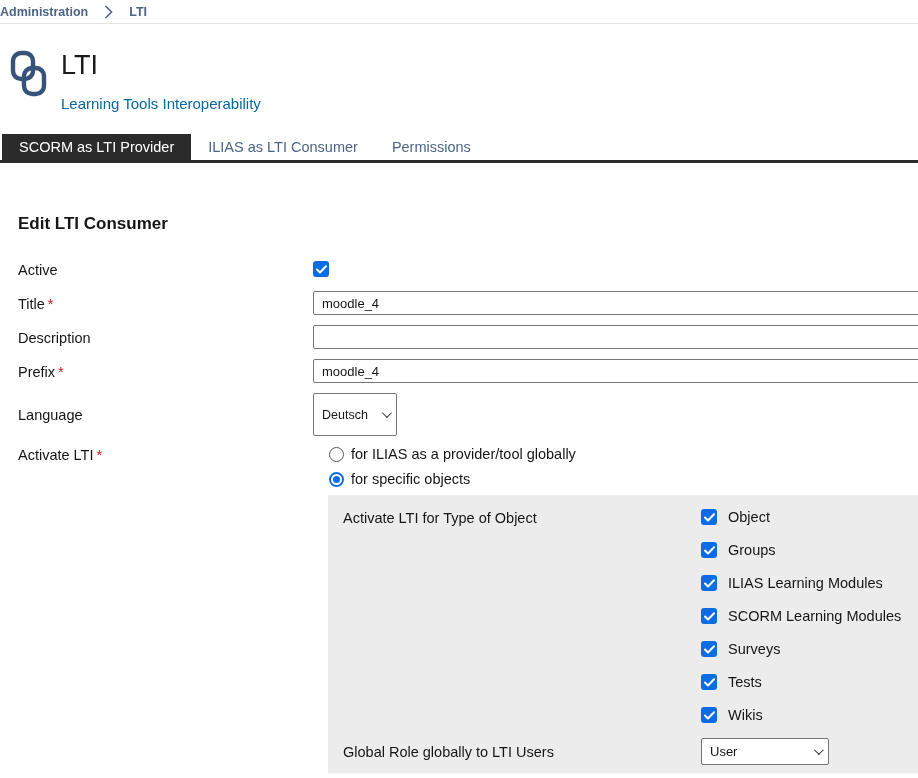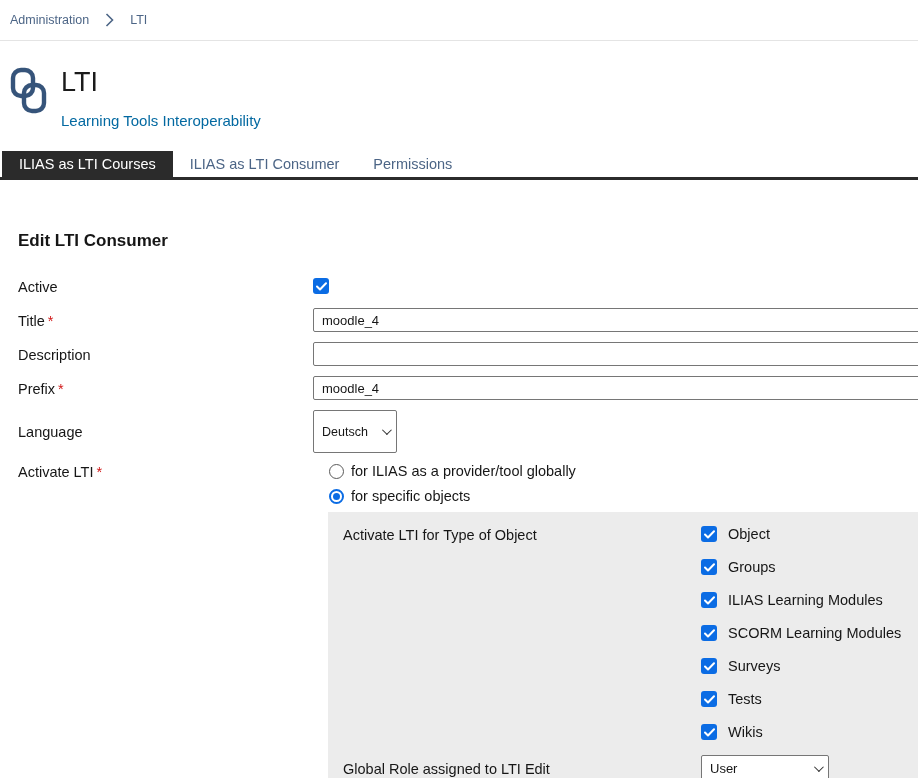--- a/index.html
+++ b/index.html
@@ -13,22 +13,22 @@
     --hairline:#e4e4e4;
   }
   *{box-sizing:border-box;}
   html,body{margin:0;padding:0;}
   body{
     width:918px;height:778px;overflow:hidden;background:#fff;
     font-family:"Liberation Sans",sans-serif;color:var(--text);
   }
   
   .breadcrumb{
-    height:41px;display:flex;align-items:center;padding-left:10px;
-    border-bottom:1px solid var(--hairline);font-size:12.5px;font-weight:400;
+    height:24px;display:flex;align-items:center;
+    border-bottom:1px solid var(--hairline);font-size:12.5px;font-weight:700;
     color:var(--link);
   }
   .crumb{cursor:pointer;}
   .crumb-sep{margin:0 16px;display:flex;align-items:center;}
   
   .header{display:flex;align-items:flex-start;padding:26px 0 0 8px;}
   .header-icon{width:40px;height:47px;flex:0 0 auto;}
   .header-titles{margin-left:13px;}
   .page-title{font-size:27px;font-weight:400;line-height:1.15;margin:0;color:#1b1b1b;}
   .page-subtitle{font-size:15px;margin-top:14px;color:#0369a1;}
@@ -120,21 +120,21 @@
       <rect x="16" y="18" width="20" height="26" rx="8" fill="none" stroke="#36547a" stroke-width="4.4"></rect>
     </svg>
   </span>
   <div class="header-titles">
     <h1 class="page-title">LTI</h1>
     <div class="page-subtitle">Learning Tools Interoperability</div>
   </div>
 </div>
 
 <div class="tabbar">
-  <div class="tab active">ILIAS as LTI Courses</div>
+  <div class="tab active">SCORM as LTI Provider</div>
   <div class="tab inactive">ILIAS as LTI Consumer</div>
   <div class="tab inactive">Permissions</div>
 </div>
 
 <div class="main">
   <div class="form-heading">Edit LTI Consumer</div>
 
   <div class="row row-active">
     <div class="row-label">Active</div>
     <span class="checkbox">
@@ -254,21 +254,21 @@
             <span class="checkbox">
               <svg width="11" height="9" viewBox="0 0 11 9">
                 <path d="M1 4.5 L4 7.5 L10 1.2" fill="none" stroke="#fff" stroke-width="2" stroke-linecap="round" stroke-linejoin="round"></path>
               </svg>
             </span>
             <span class="check-item-label">Wikis</span>
           </div>
         </div>
     </div>
     <div class="panel-row role">
-      <div class="panel-label">Global Role assigned to LTI Edit</div>
+      <div class="panel-label">Global Role globally to LTI Users</div>
       <span class="select select-role">
         <span>User</span>
         <span class="sel-chevron"></span>
       </span>
     </div>
   </div>
 
   <div class="required-note">
     <span class="req" style="margin-left:0;">*</span>
     <span>Required</span>

